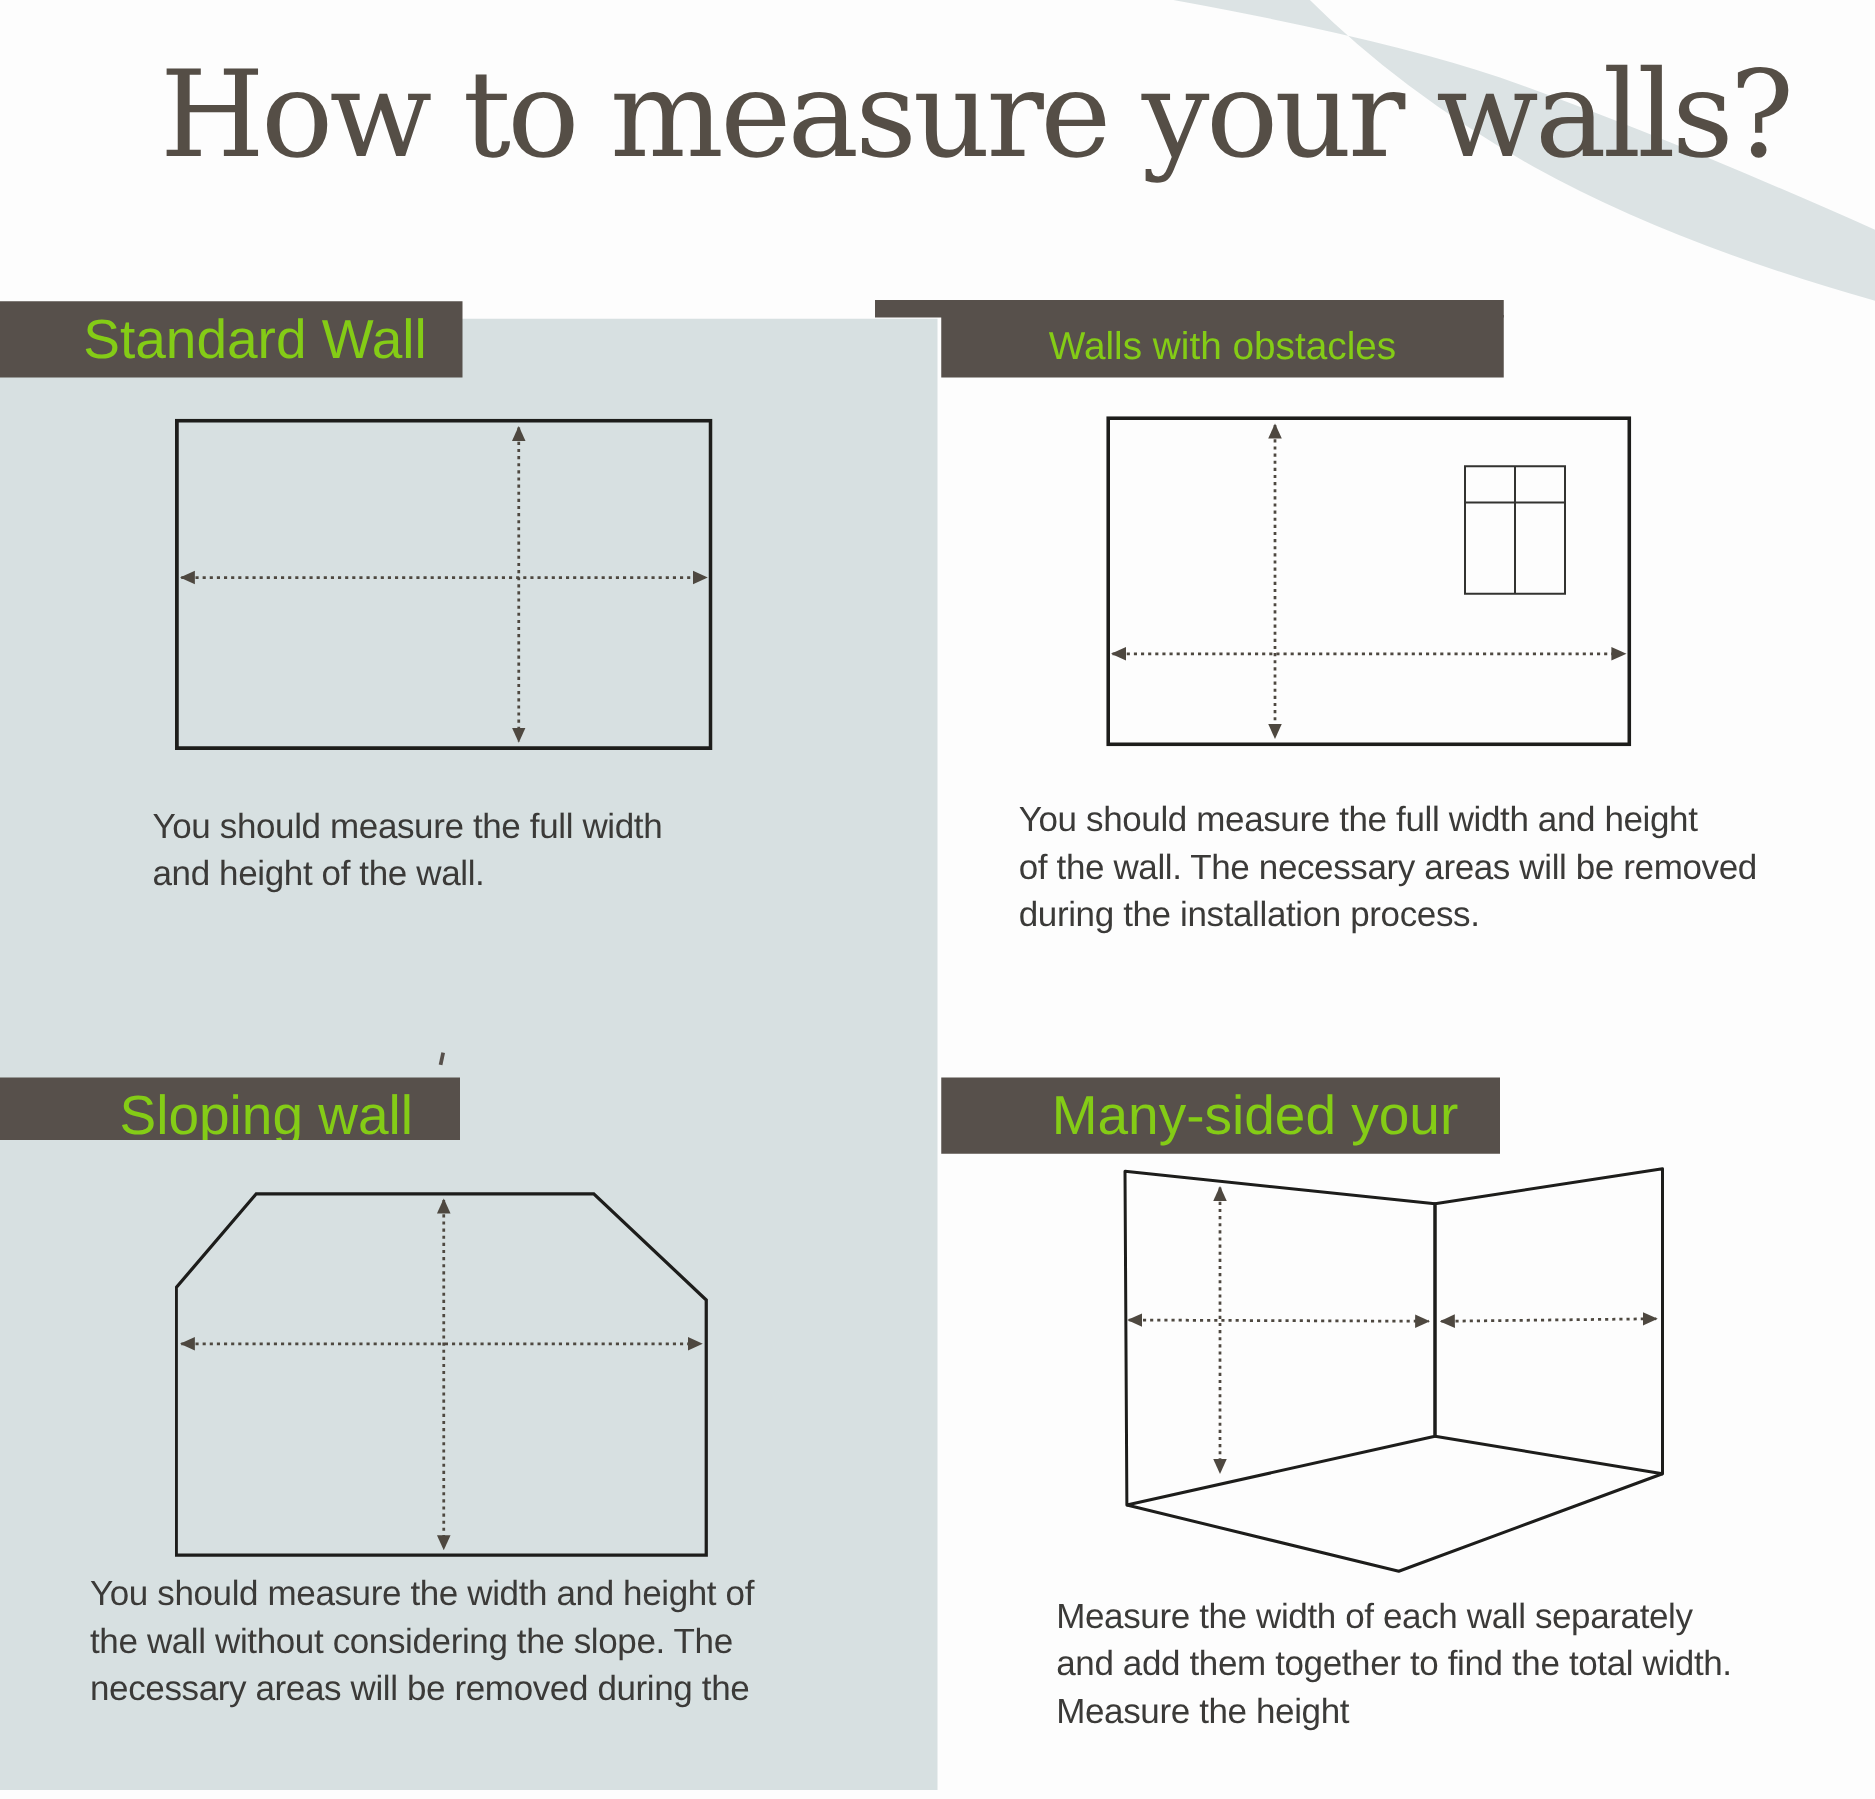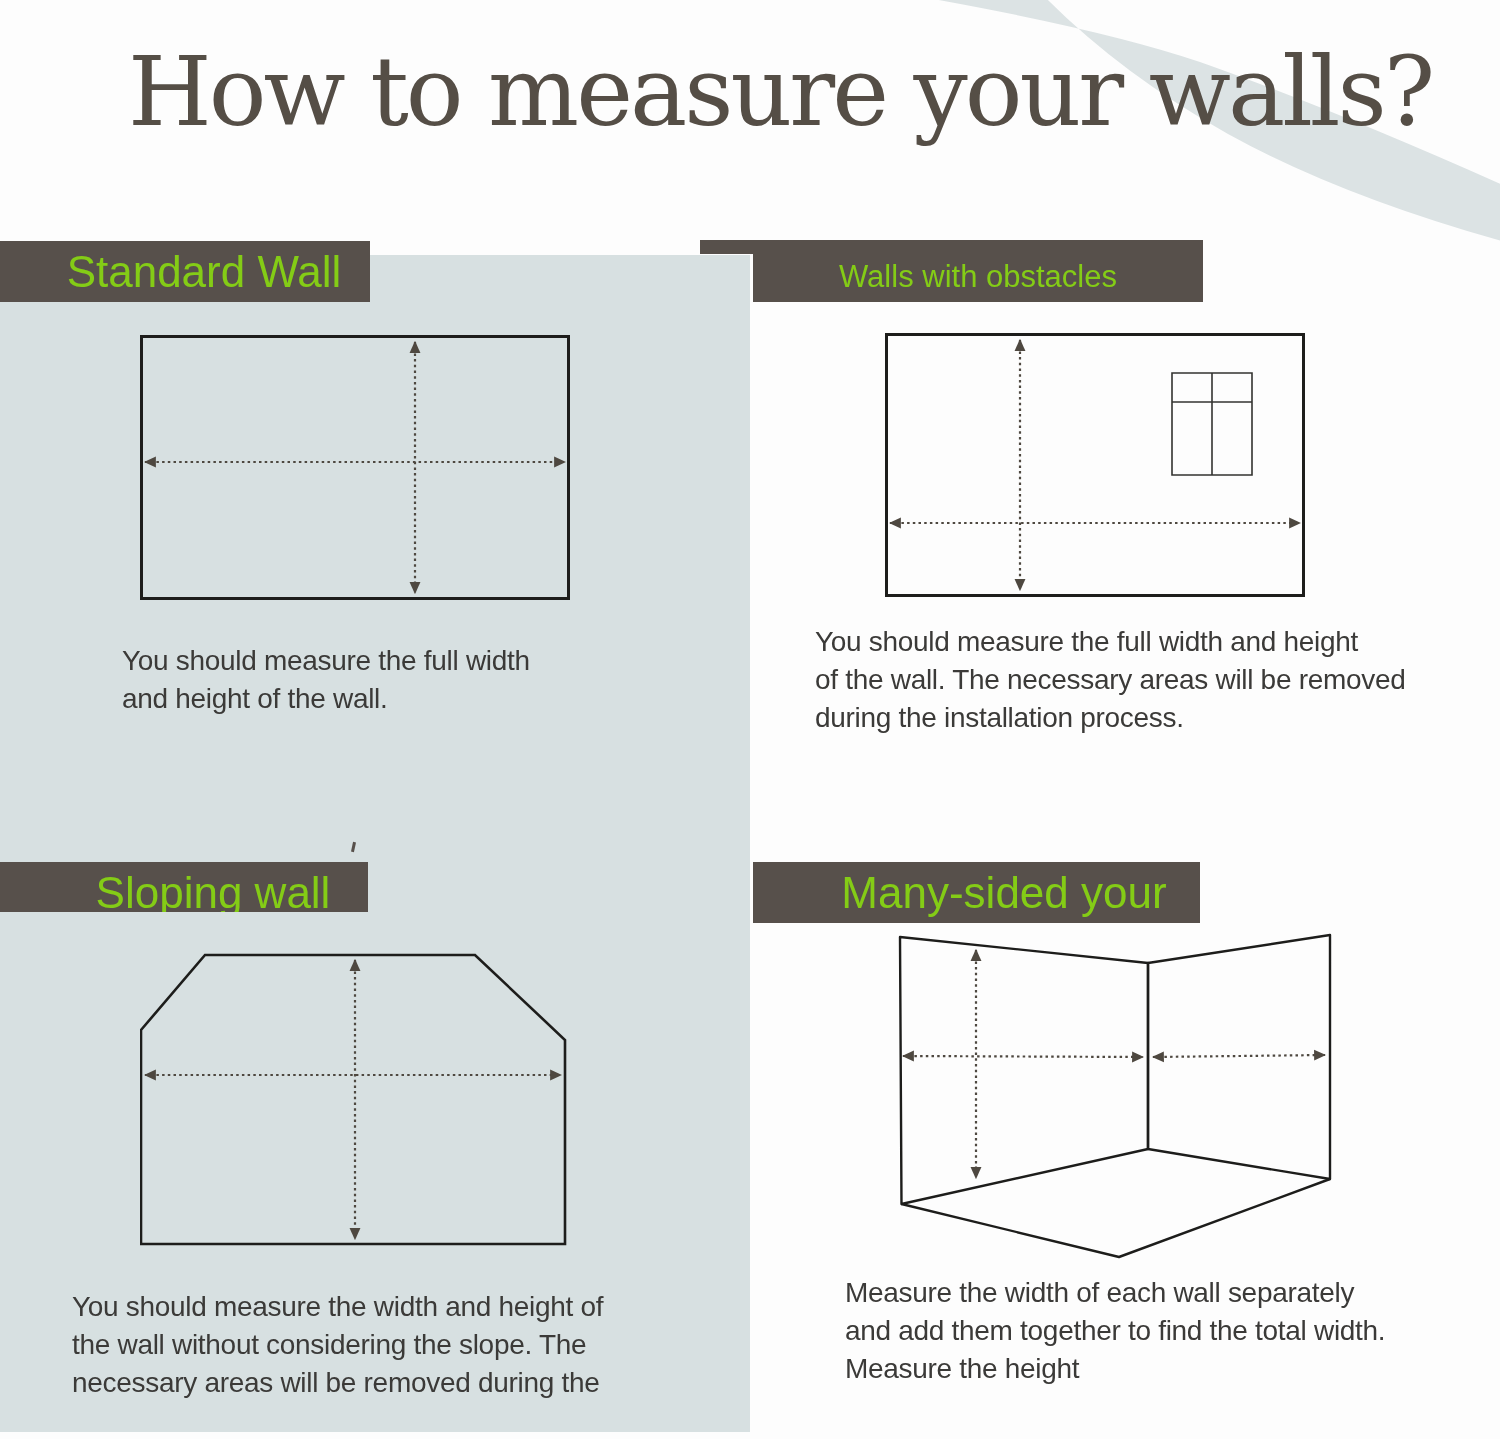--- a/index.html
+++ b/index.html
@@ -50,22 +50,22 @@
     background:var(--header-bar);
     transform:rotate(12deg);
     z-index:3;
   }
   .desc{
     color:var(--body-text);
     font-size:28px;line-height:38px;letter-spacing:-0.3px;
     z-index:2;white-space:nowrap;
   }
   .desc-standard{left:122px;top:642px;}
-  .desc-obstacles{left:815px;top:623px;}
-  .desc-sloping{left:72px;top:1256px;margin-top:32px;}
+  .desc-obstacles{left:815px;top:637px;}
+  .desc-sloping{left:72px;top:1256px;}
   .desc-many{left:845px;top:1274px;}
   .diagram{z-index:2;}
   svg line, svg path, svg rect, svg polygon{vector-effect:non-scaling-stroke;}
 </style>
 </head>
 <body>
 
 <div class="abs panel"></div>
 
 <svg class="abs stripe-svg" viewBox="0 0 1500 320">

